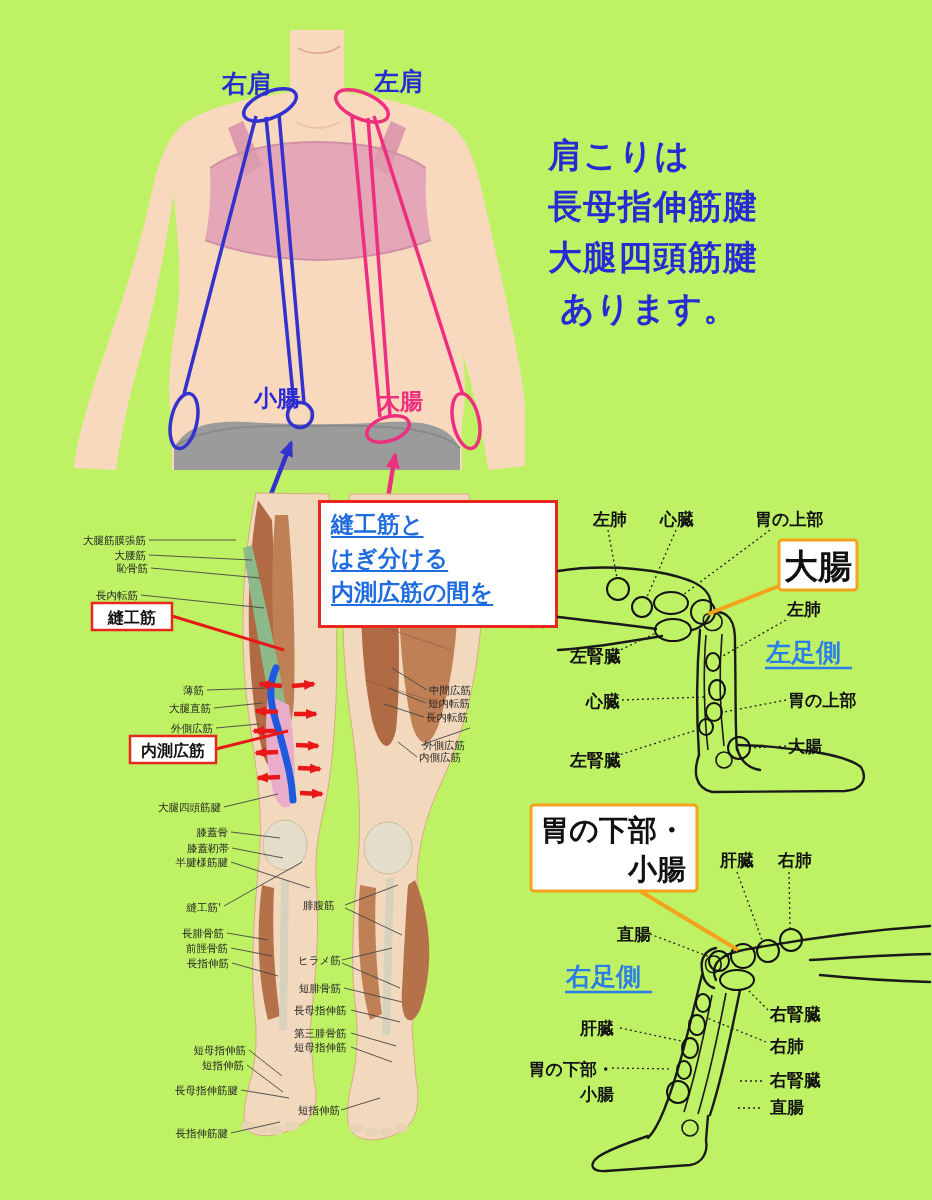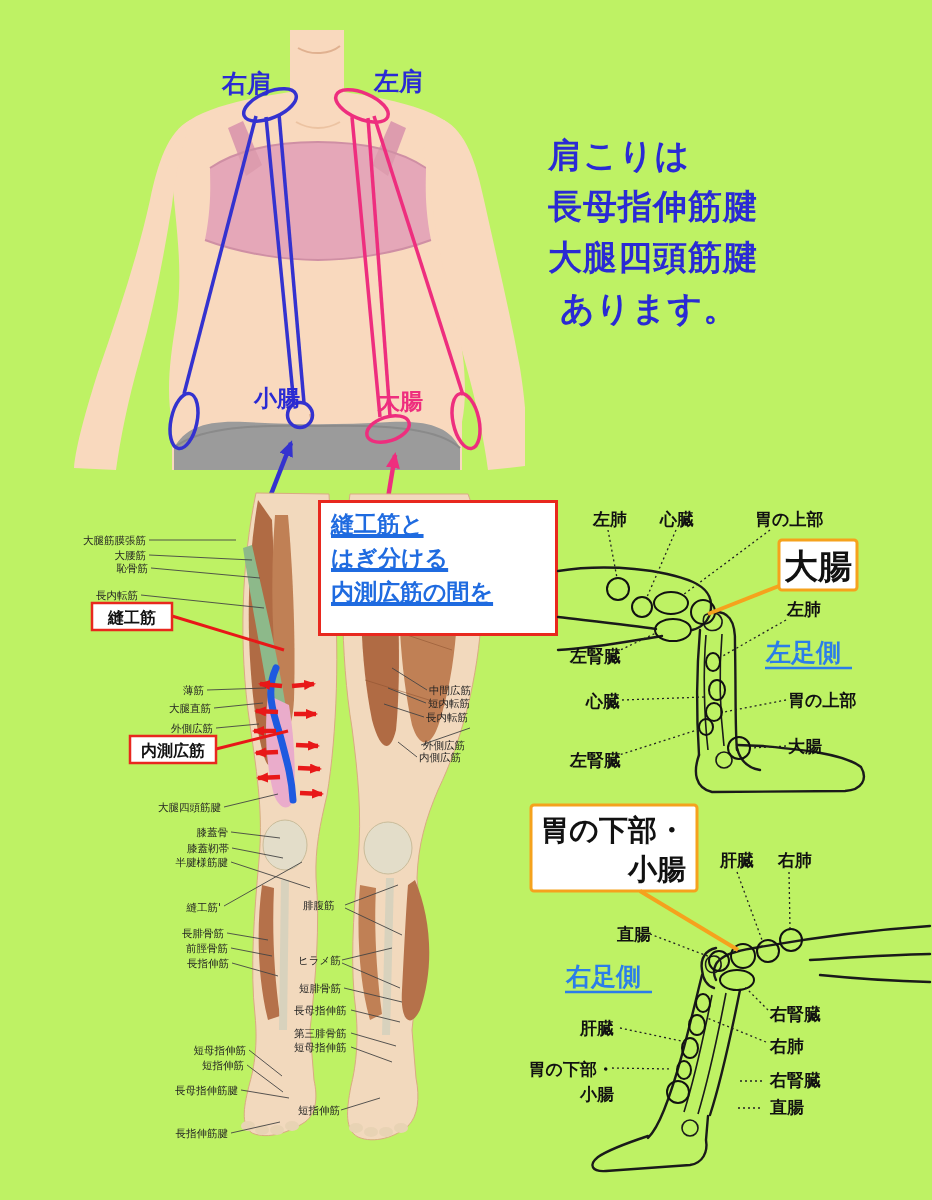--- a/index.html
+++ b/index.html
@@ -4,21 +4,21 @@
 <style>
   html,body{margin:0;padding:0;background:#fff;}
   #canvas{position:relative;width:932px;height:1200px;background:#bef264;overflow:hidden;
           font-family:"DejaVu Sans","Liberation Sans",sans-serif;}
   .abs{position:absolute;}
   svg text{font-family:"DejaVu Sans","Liberation Sans",sans-serif;}
   .headline{left:548px;top:130px;width:382px;color:#2a2ad4;font-size:34px;font-weight:bold;
             line-height:51px;letter-spacing:1px;}
   .headline div:nth-child(4){padding-left:12px;}
   .instruction-box{left:318px;top:500px;width:216px;background:#fff;border:3px solid #e8281e;
-                   padding:4px 8px 24px 10px;font-size:23px;font-weight:bold;color:#1f6be0;line-height:34px;text-decoration:underline;}
+                   padding:4px 8px 16px 10px;font-size:23px;font-weight:bold;color:#1f6be0;line-height:34px;}
   .instruction-box div{text-decoration:underline;text-underline-offset:4px;}
 </style>
 </head>
 <body>
 
 <div id="canvas">
 
   <svg class="abs" style="left:55px;top:20px;" width="470" height="495" viewBox="55 20 470 495">
     <defs>
       <marker id="ah-blue" markerUnits="userSpaceOnUse" markerWidth="20" markerHeight="18" refX="13" refY="7" orient="auto">

